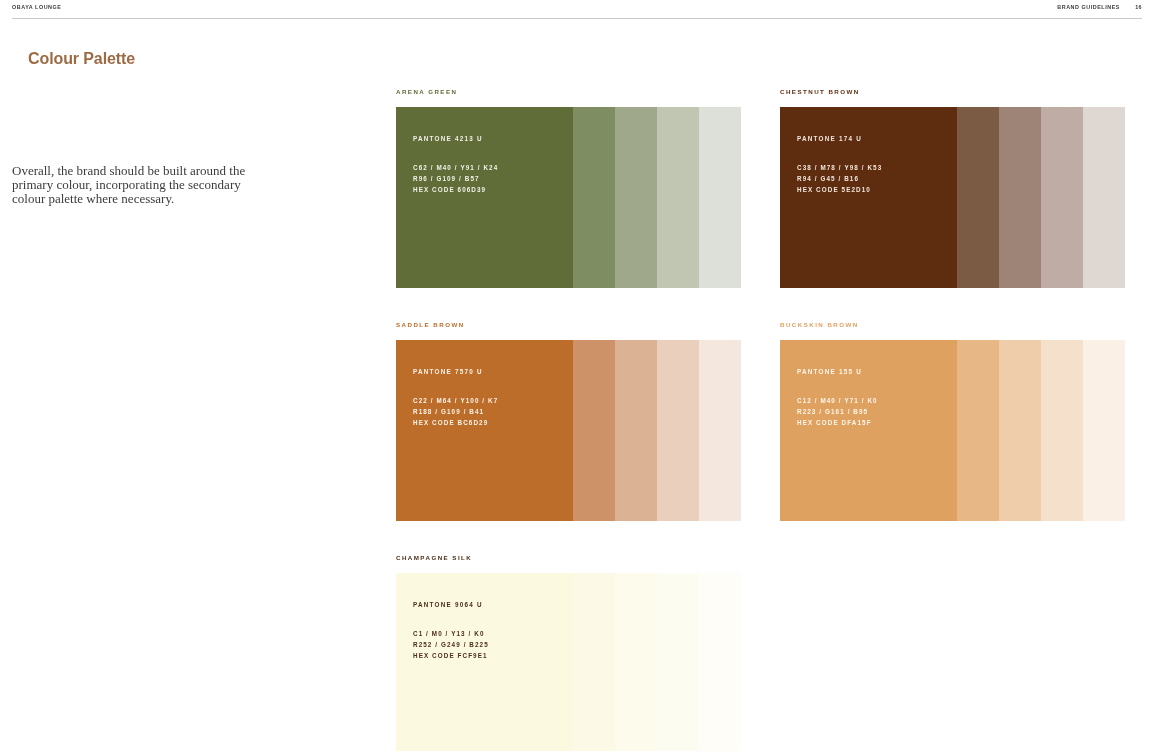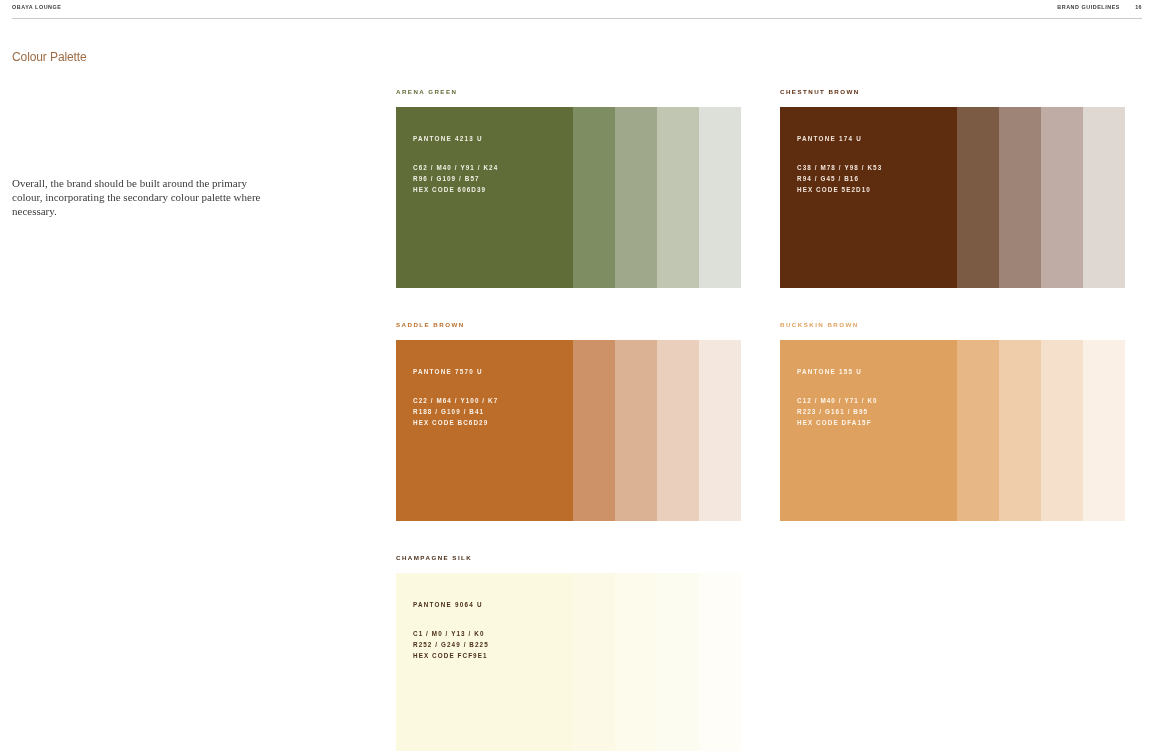--- a/index.html
+++ b/index.html
@@ -29,33 +29,33 @@
     font-size:5.4px;font-weight:bold;letter-spacing:.4px;
     color:#3c3c3c;
   }
   .header .rule{
     position:absolute;left:12px;top:18px;width:1130px;height:1px;
     background:#c9c9c9;
   }
 
   
   .lead-kicker{
-    position:absolute;left:12px;top:50px;
-    font-size:12px;color:#9d6b43;letter-spacing:-.1px;
-    font-family:"Liberation Sans",sans-serif;font-weight:400;
+    position:absolute;left:28px;top:50px;
+    font-size:16px;color:#9d6b43;letter-spacing:-.1px;
+    font-family:"Liberation Sans",sans-serif;font-weight:700;
   }
   .lead-title{
     position:absolute;left:10px;top:82px;
     font-size:46px;line-height:58px;color:#2f3a21;
     font-weight:400;letter-spacing:-.8px;
     font-family:"Liberation Sans",sans-serif;
   }
   .lead-body{
-    position:absolute;left:12px;top:176px;width:252px;
-    font-size:11px;line-height:14.2px;color:#3b3b3b;
+    position:absolute;left:12px;top:164px;width:252px;
+    font-size:13px;line-height:14.2px;color:#3b3b3b;
     font-family:"Liberation Serif",serif;
   }
 
   
   .swatch{position:absolute;}
   .swatch-label{
     position:absolute;left:0;top:0;
     font-size:6.2px;font-weight:bold;letter-spacing:1.45px;
     white-space:nowrap;
   }

